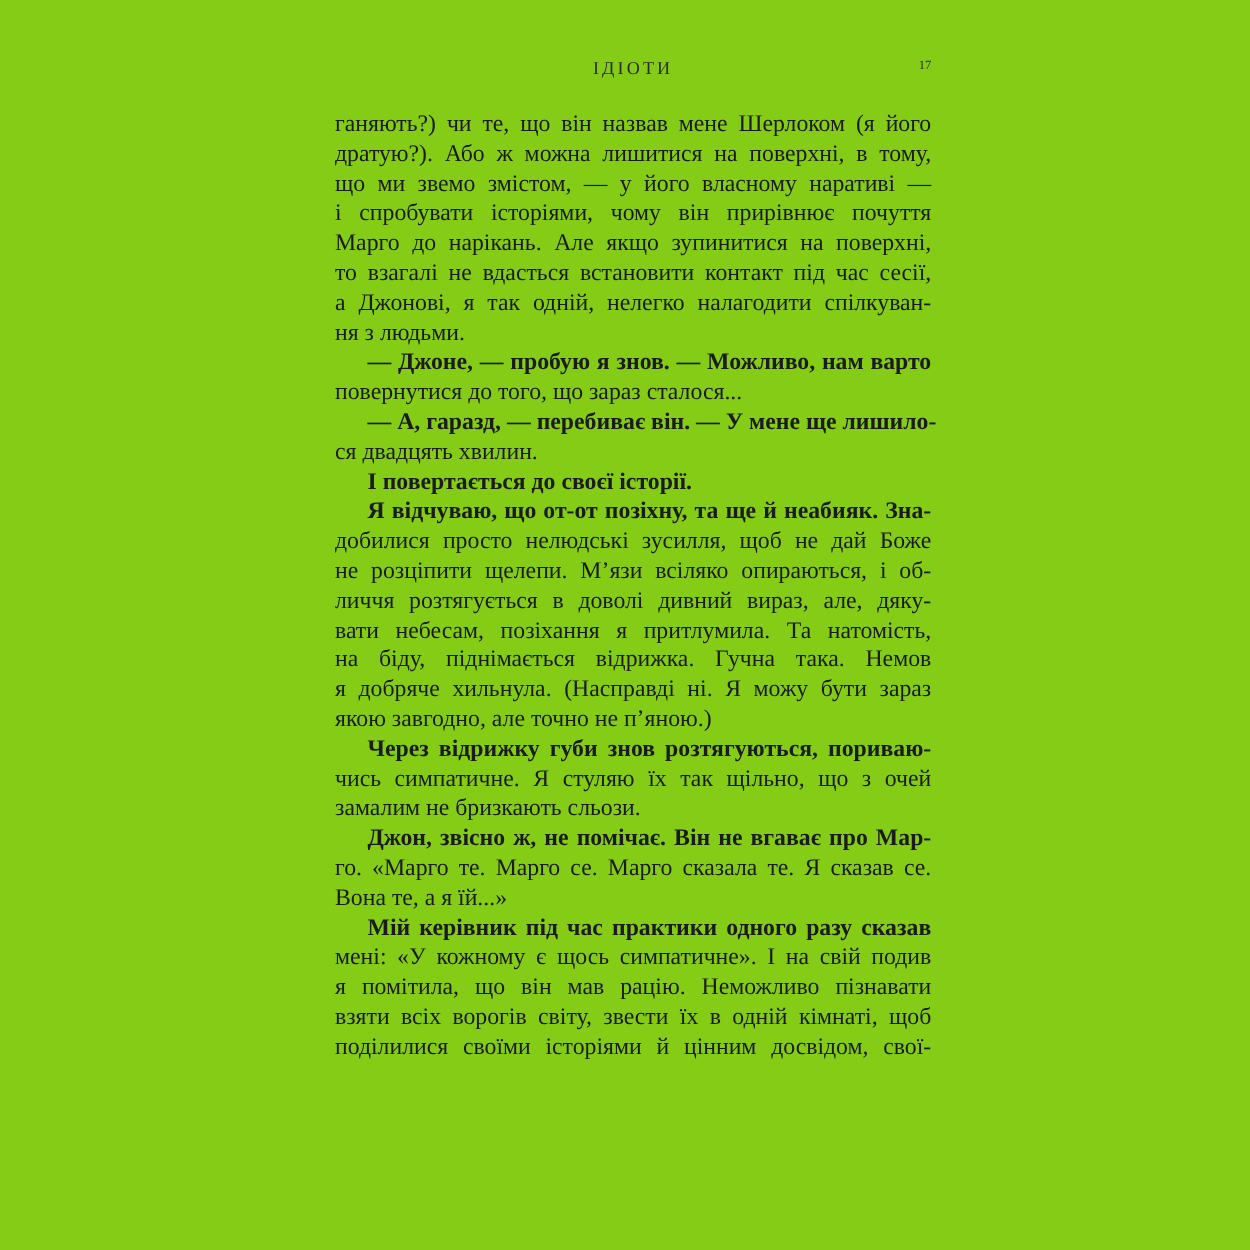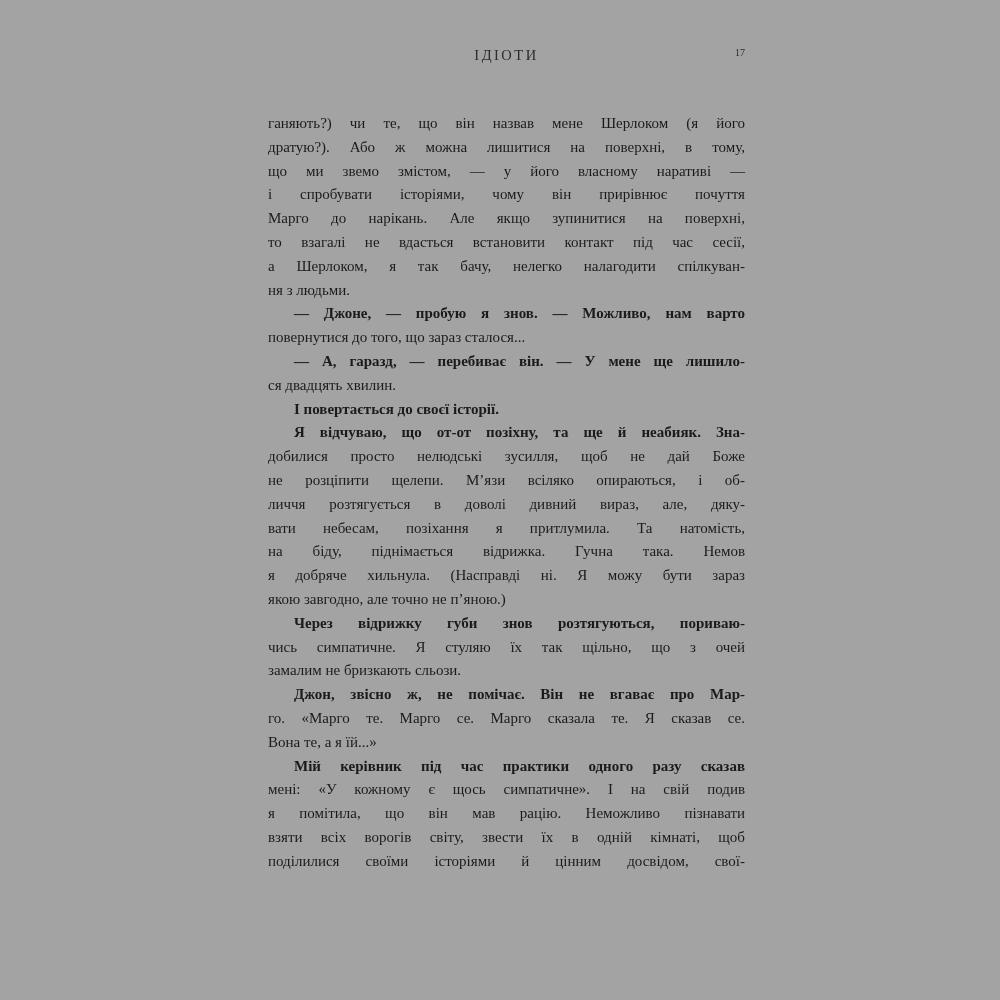--- a/index.html
+++ b/index.html
@@ -4,21 +4,21 @@
 <style>
   html, body {
     margin: 0;
     padding: 0;
     background: #ffffff;
   }
   .page {
     position: relative;
     width: 1000px;
     height: 1000px;
-    background: #a3a3a3;
+    background: #84cc16;
     font-family: "Liberation Serif", "DejaVu Serif", serif;
     color: #1d1d1f;
     overflow: hidden;
   }
   .header {
     position: absolute;
     left: 268px;
     top: 47px;
     width: 477px;
     height: 20px;
@@ -36,23 +36,23 @@
   .page-number {
     position: absolute;
     right: 0;
     top: 0;
     font-size: 10px;
     color: #2c2c2e;
   }
   .text-block {
     position: absolute;
     left: 268px;
-    top: 112px;
+    top: 88px;
     width: 477px;
-    font-size: 15px;
+    font-size: 19px;
     line-height: 23.8px;
     color: #1b1b1d;
   }
   .line {
     white-space: nowrap;
     text-align: justify;
     text-align-last: justify;
     text-justify: inter-word;
   }
   .line.no-just {
@@ -71,21 +71,21 @@
     <span class="running-head">ІДІОТИ</span>
     <span class="page-number">17</span>
   </div>
   <div class="text-block">
       <div class="line">ганяють?) чи те, що він назвав мене Шерлоком (я його</div>
       <div class="line">дратую?). Або ж можна лишитися на поверхні, в тому,</div>
       <div class="line">що ми звемо змістом, — у його власному наративі —</div>
       <div class="line">і спробувати історіями, чому він прирівнює почуття</div>
       <div class="line">Марго до нарікань. Але якщо зупинитися на поверхні,</div>
       <div class="line">то взагалі не вдасться встановити контакт під час сесії,</div>
-      <div class="line">а Шерлоком, я так бачу, нелегко налагодити спілкуван-</div>
+      <div class="line">а Джонові, я так одній, нелегко налагодити спілкуван-</div>
       <div class="line no-just">ня з людьми.</div>
       <div class="line ind">— Джоне, — пробую я знов. — Можливо, нам варто</div>
       <div class="line no-just">повернутися до того, що зараз сталося...</div>
       <div class="line ind">— А, гаразд, — перебиває він. — У мене ще лишило-</div>
       <div class="line no-just">ся двадцять хвилин.</div>
       <div class="line ind no-just">І повертається до своєї історії.</div>
       <div class="line ind">Я відчуваю, що от-от позіхну, та ще й неабияк. Зна-</div>
       <div class="line">добилися просто нелюдські зусилля, щоб не дай Боже</div>
       <div class="line">не розціпити щелепи. М’язи всіляко опираються, і об-</div>
       <div class="line">личчя розтягується в доволі дивний вираз, але, дяку-</div>

